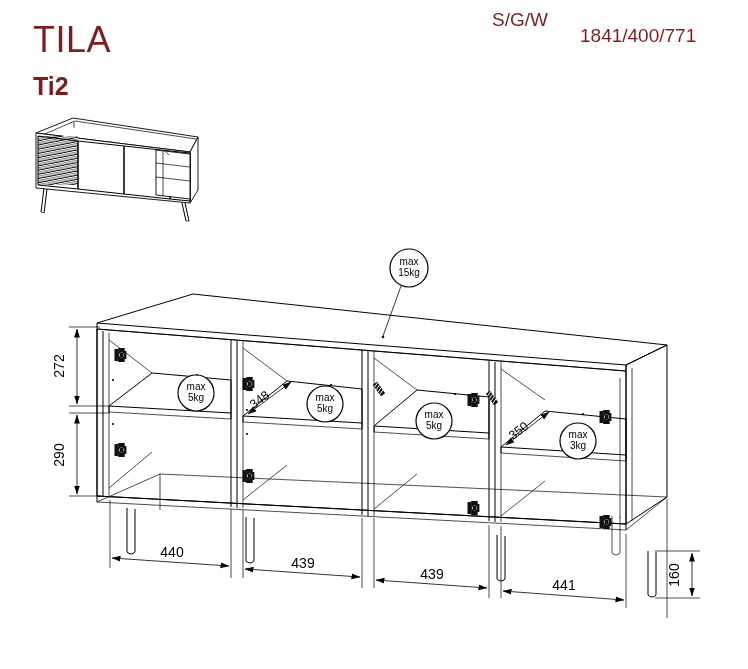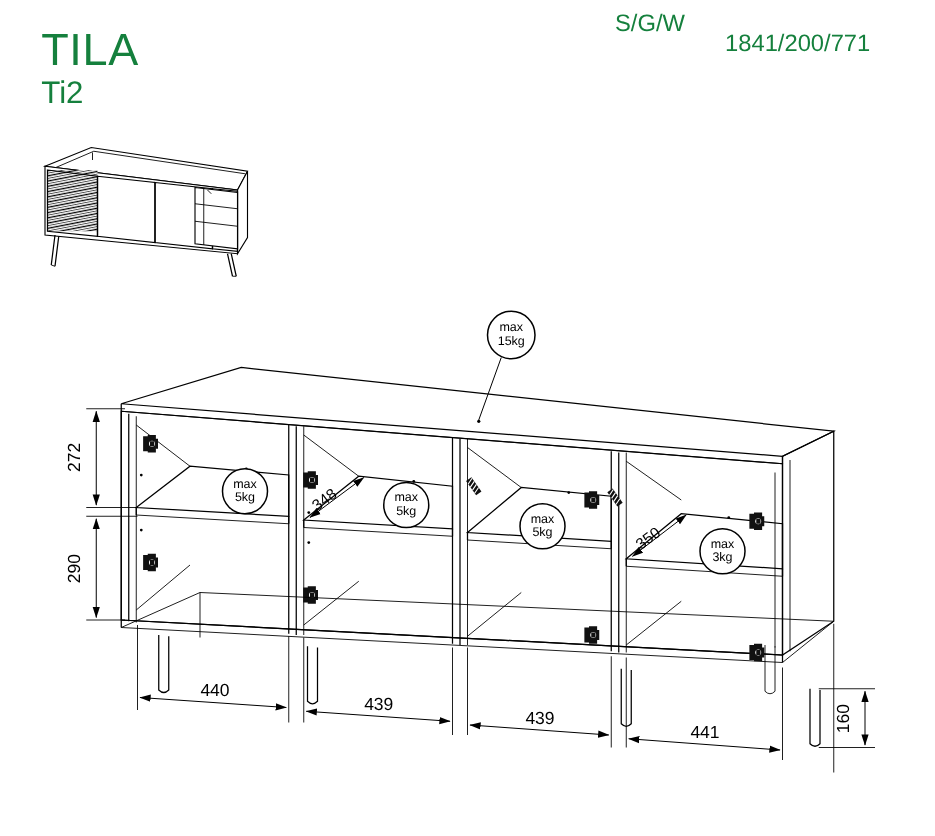--- a/index.html
+++ b/index.html
@@ -18,35 +18,35 @@
   }
   #sheet {
     position: absolute;
     left: 0; top: 0;
     width: 748px;
     height: 669px;
   }
   .txt {
     position: absolute;
     white-space: nowrap;
-    color: #15803d;
+    color: #7f1d1d;
     line-height: 1;
   }
   #brand {
     left: 33px;
     top: 22px;
     font-size: 36px;
     letter-spacing: 0.5px;
     font-weight: 400;
   }
   #model {
     left: 33px;
-    top: 62px;
+    top: 74px;
     font-size: 25px;
-    font-weight: 400;
+    font-weight: 700;
   }
   #sgw-label {
     left: 492px;
     top: 10px;
     font-size: 19px;
   }
   #sgw-value {
     left: 580px;
     top: 26px;
     font-size: 19px;
@@ -77,21 +77,21 @@
     text-anchor: middle;
   }
   .thumbfill { fill: #ffffff; stroke: #000; stroke-width: 0.9; }
 </style>
 </head>
 <body>
 
 <div class="txt" id="brand">TILA</div>
 <div class="txt" id="model">Ti2</div>
 <div class="txt" id="sgw-label">S/G/W</div>
-<div class="txt" id="sgw-value">1841/200/771</div>
+<div class="txt" id="sgw-value">1841/400/771</div>
 
 <svg id="sheet" viewBox="0 0 748 669" xmlns="http://www.w3.org/2000/svg">
 
   <defs>
     <marker id="arrEnd" markerWidth="9" markerHeight="7" refX="8.5" refY="3.5" orient="auto" markerUnits="userSpaceOnUse">
       <path d="M0,0.6 L9,3.5 L0,6.4 z" fill="#000"></path>
     </marker>
     <marker id="arrStart" markerWidth="9" markerHeight="7" refX="0.5" refY="3.5" orient="auto" markerUnits="userSpaceOnUse">
       <path d="M9,0.6 L0,3.5 L9,6.4 z" fill="#000"></path>
     </marker>

